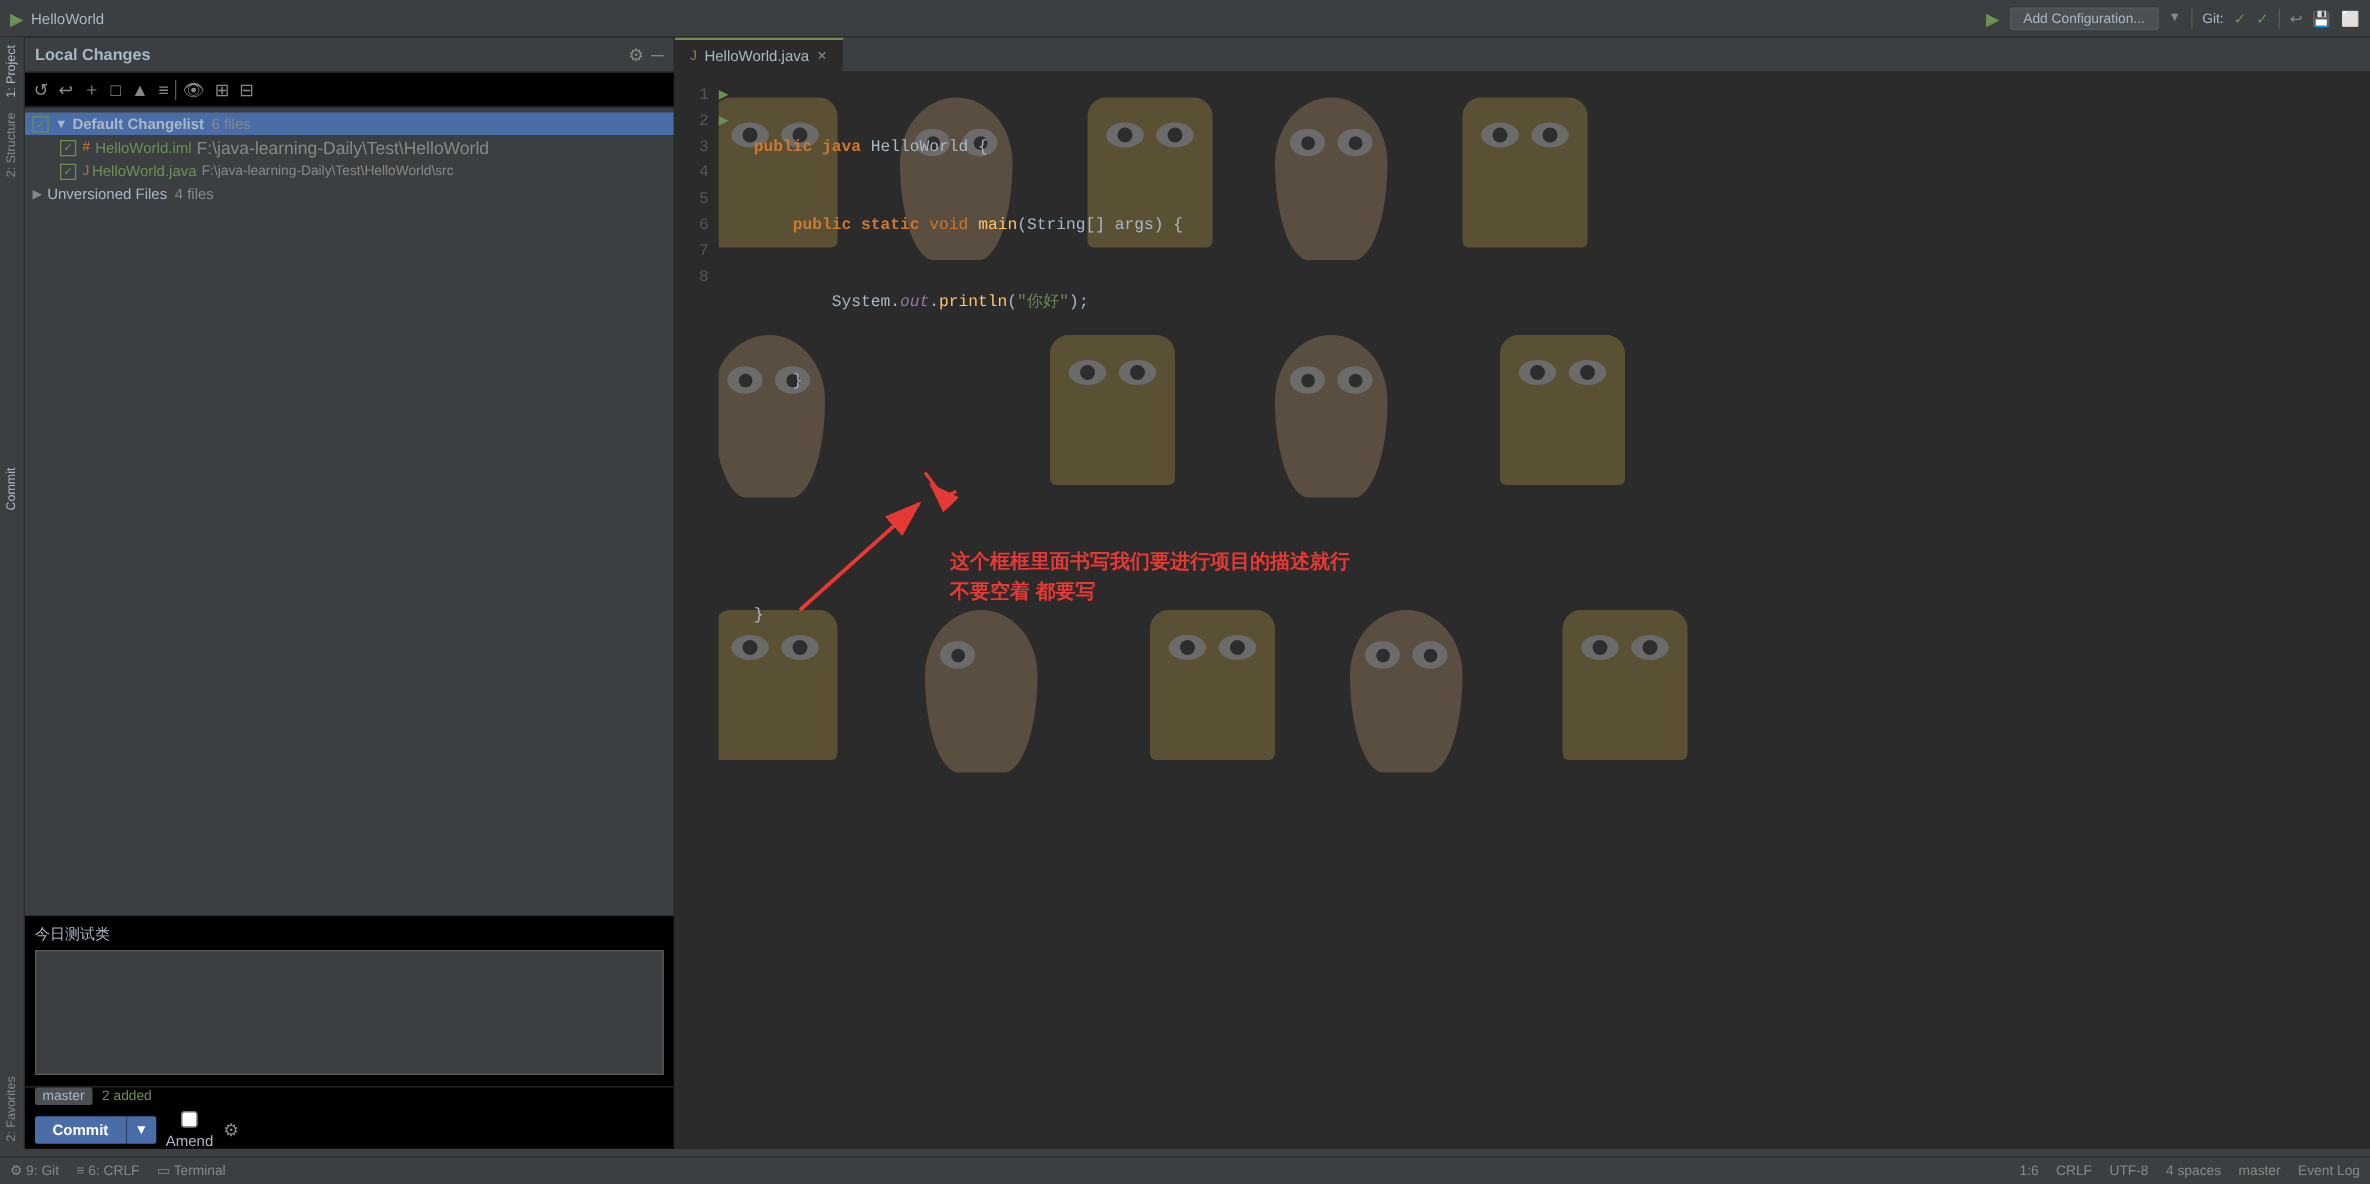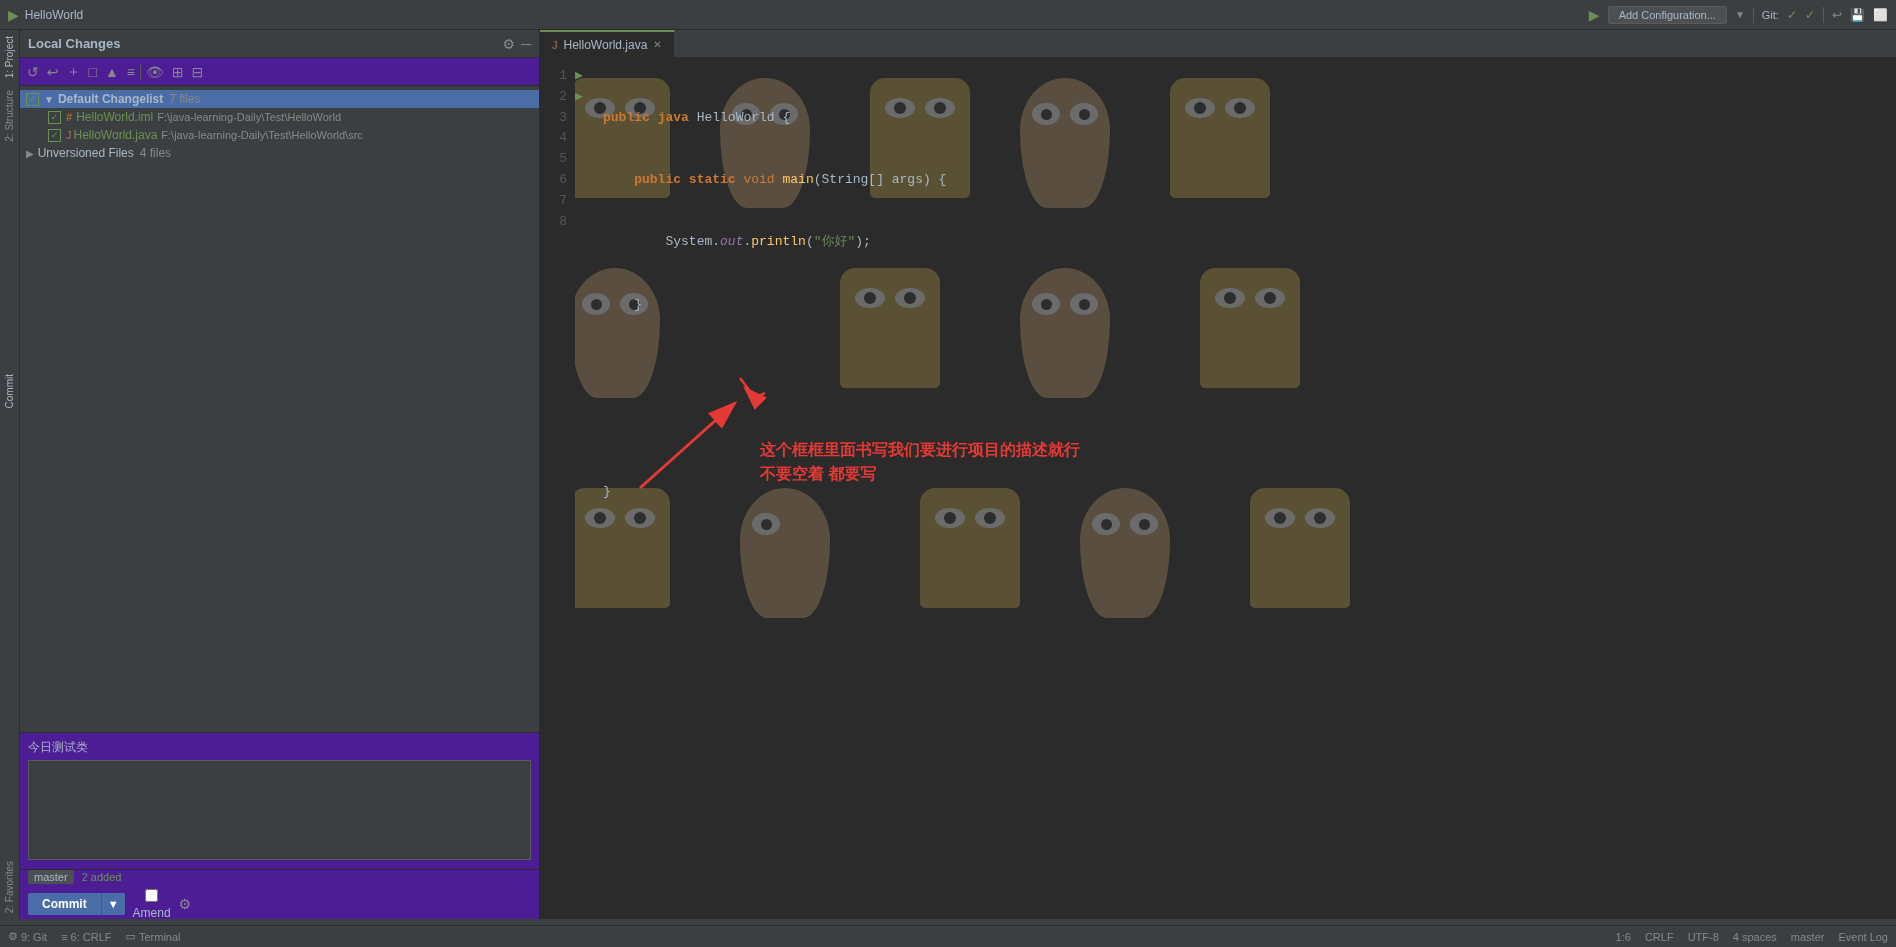--- a/index.html
+++ b/index.html
@@ -402,21 +402,21 @@
 
 <div id="main-layout" style="display:flex; height:889px; position:relative;">
 
   <div id="vertical-tabs" style="width:20px; background:#3c3f41; display:flex; flex-direction:column; border-right:1px solid #2b2b2b; position:relative;">
     <div class="vtab active">1: Project</div>
     <div class="vtab">2: Structure</div>
     <div class="vtab" style="color:#a9b7c6; margin-top:auto; margin-bottom:auto;">Commit</div>
     <div class="vtab" style="margin-top:auto;">2: Favorites</div>
   </div>
 
-  <div id="left-panel" style="width:520px; display:flex; flex-direction:column; background:#4c1d95; border-right:1px solid #2b2b2b;">
+  <div id="left-panel" style="width:520px; display:flex; flex-direction:column; background:#000000; border-right:1px solid #2b2b2b;">
 
     <div id="left-panel-header" style="height:28px; background:#3c3f41; display:flex; align-items:center; padding:0 8px; border-bottom:1px solid #2b2b2b; justify-content:space-between;">
       <span id="left-panel-title" style="font-size:13px; color:#a9b7c6; font-weight:bold;">Local Changes</span>
       <div style="display:flex; gap:6px; align-items:center;">
         <span style="color:#888; cursor:pointer; font-size:14px;">⚙</span>
         <span style="color:#888; cursor:pointer; font-size:14px;">─</span>
       </div>
     </div>
 
     <div id="left-toolbar" style="height:28px; display:flex; align-items:center; padding:0 4px; gap:2px; border-bottom:1px solid #2b2b2b;">
@@ -431,28 +431,28 @@
       <button class="toolbar-btn" title="Expand">⊞</button>
       <button class="toolbar-btn" title="Collapse">⊟</button>
     </div>
 
     <div id="file-tree" style="flex:1; overflow-y:auto; padding:4px 0; background:#3c3f41; position:relative;">
 
       <div class="tree-item" style="padding:2px 6px; background:#4a6da7;">
         <div class="tree-checkbox" style="border:1px solid #6a9153; color:#6a9153; width:13px; height:13px; display:flex; align-items:center; justify-content:center; font-size:9px; margin-right:5px;">✓</div>
         <span class="tree-chevron" style="margin-right:4px; color:#a9b7c6;">▼</span>
         <span style="color:#a9b7c6; font-weight:bold;">Default Changelist</span>
-        <span style="color:#888; margin-left:6px;">7 files</span>
+        <span style="color:#888; margin-left:6px;">6 files</span>
       </div>
 
       <div class="tree-item" style="padding:2px 6px 2px 28px;">
         <div class="tree-checkbox" style="border:1px solid #6a9153; color:#6a9153; width:13px; height:13px; display:flex; align-items:center; justify-content:center; font-size:9px; margin-right:5px;">✓</div>
         <span class="tree-file-icon file-orange">#</span>
         <span style="color:#6a9153; margin-right:4px;">HelloWorld.iml</span>
-        <span style="color:#888; font-size:11px;">F:\java-learning-Daily\Test\HelloWorld</span>
+        <span style="color:#888; font-size:14px;">F:\java-learning-Daily\Test\HelloWorld</span>
       </div>
 
       <div class="tree-item" style="padding:2px 6px 2px 28px;">
         <div class="tree-checkbox" style="border:1px solid #6a9153; color:#6a9153; width:13px; height:13px; display:flex; align-items:center; justify-content:center; font-size:9px; margin-right:5px;">✓</div>
         <span class="tree-file-icon" style="color:#b07060; margin-right:2px;">J</span>
         <span style="color:#6a9153; margin-right:4px;">HelloWorld.java</span>
         <span style="color:#888; font-size:11px;">F:\java-learning-Daily\Test\HelloWorld\src</span>
       </div>
 
       <div class="tree-item" style="padding:2px 6px;">

